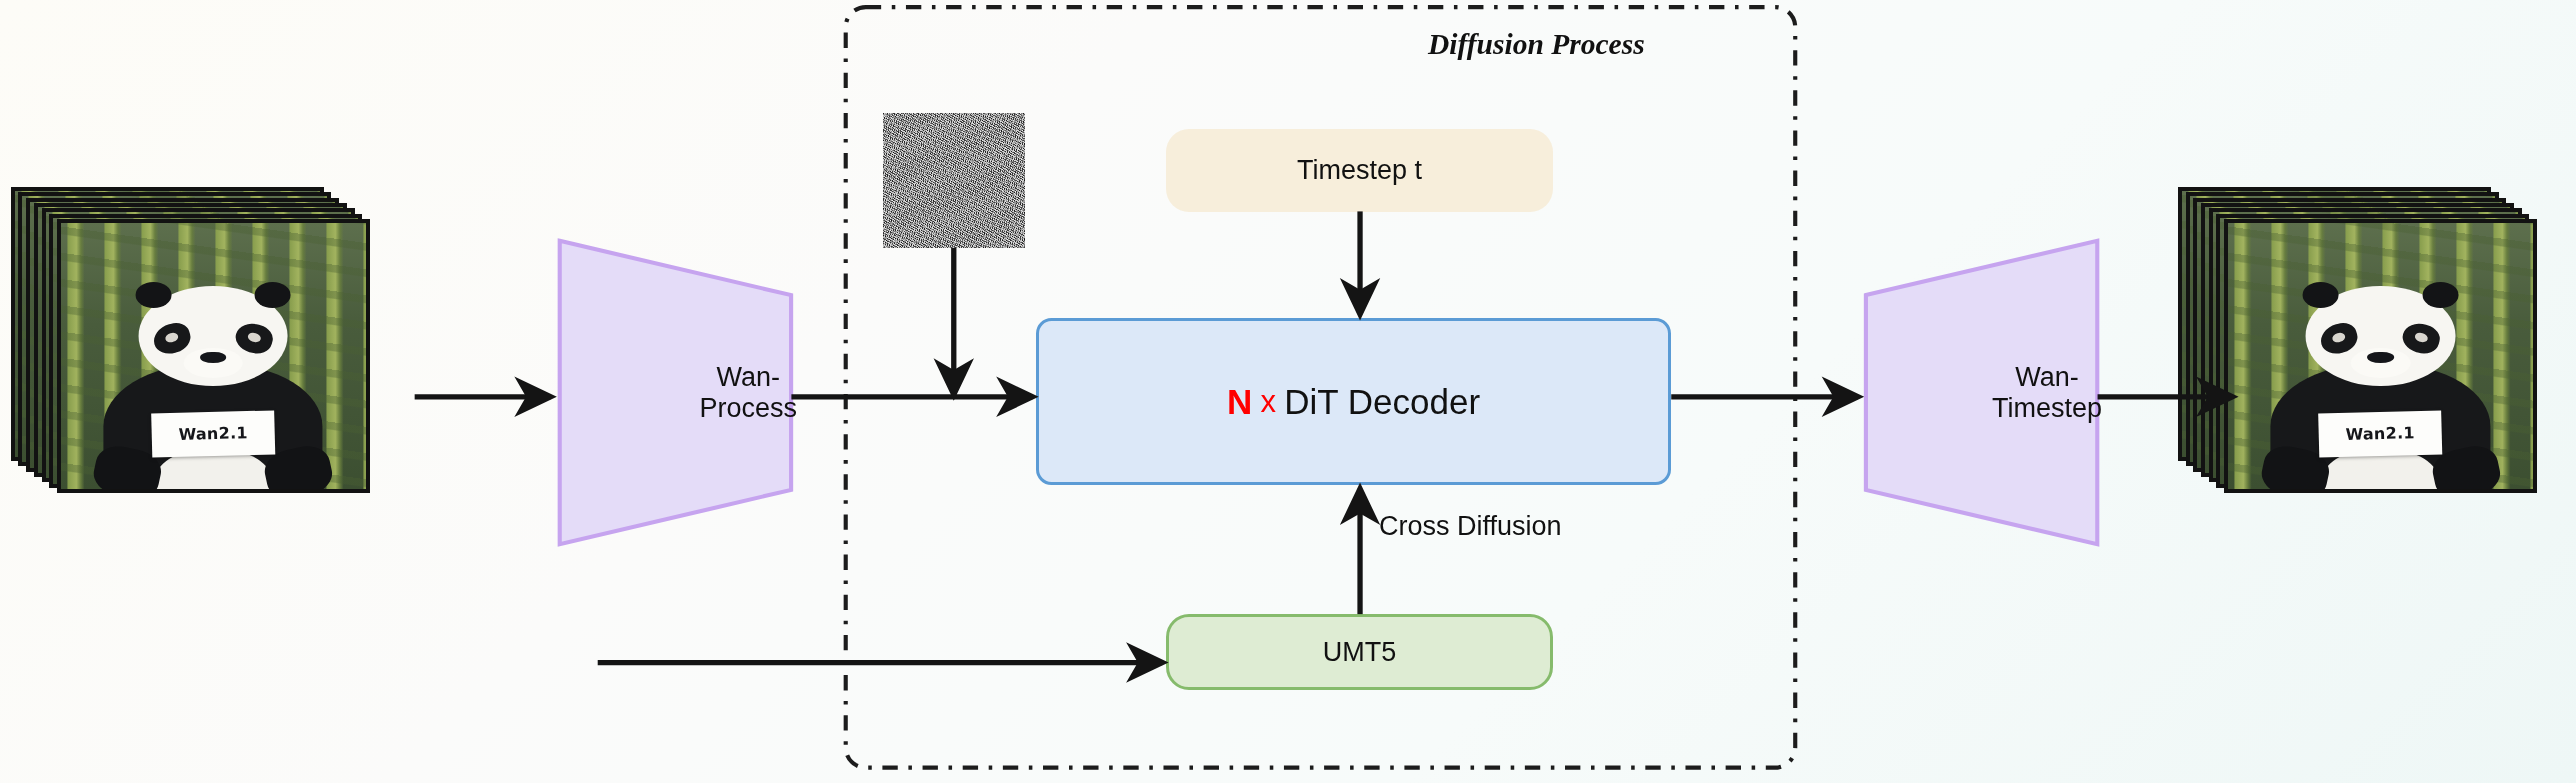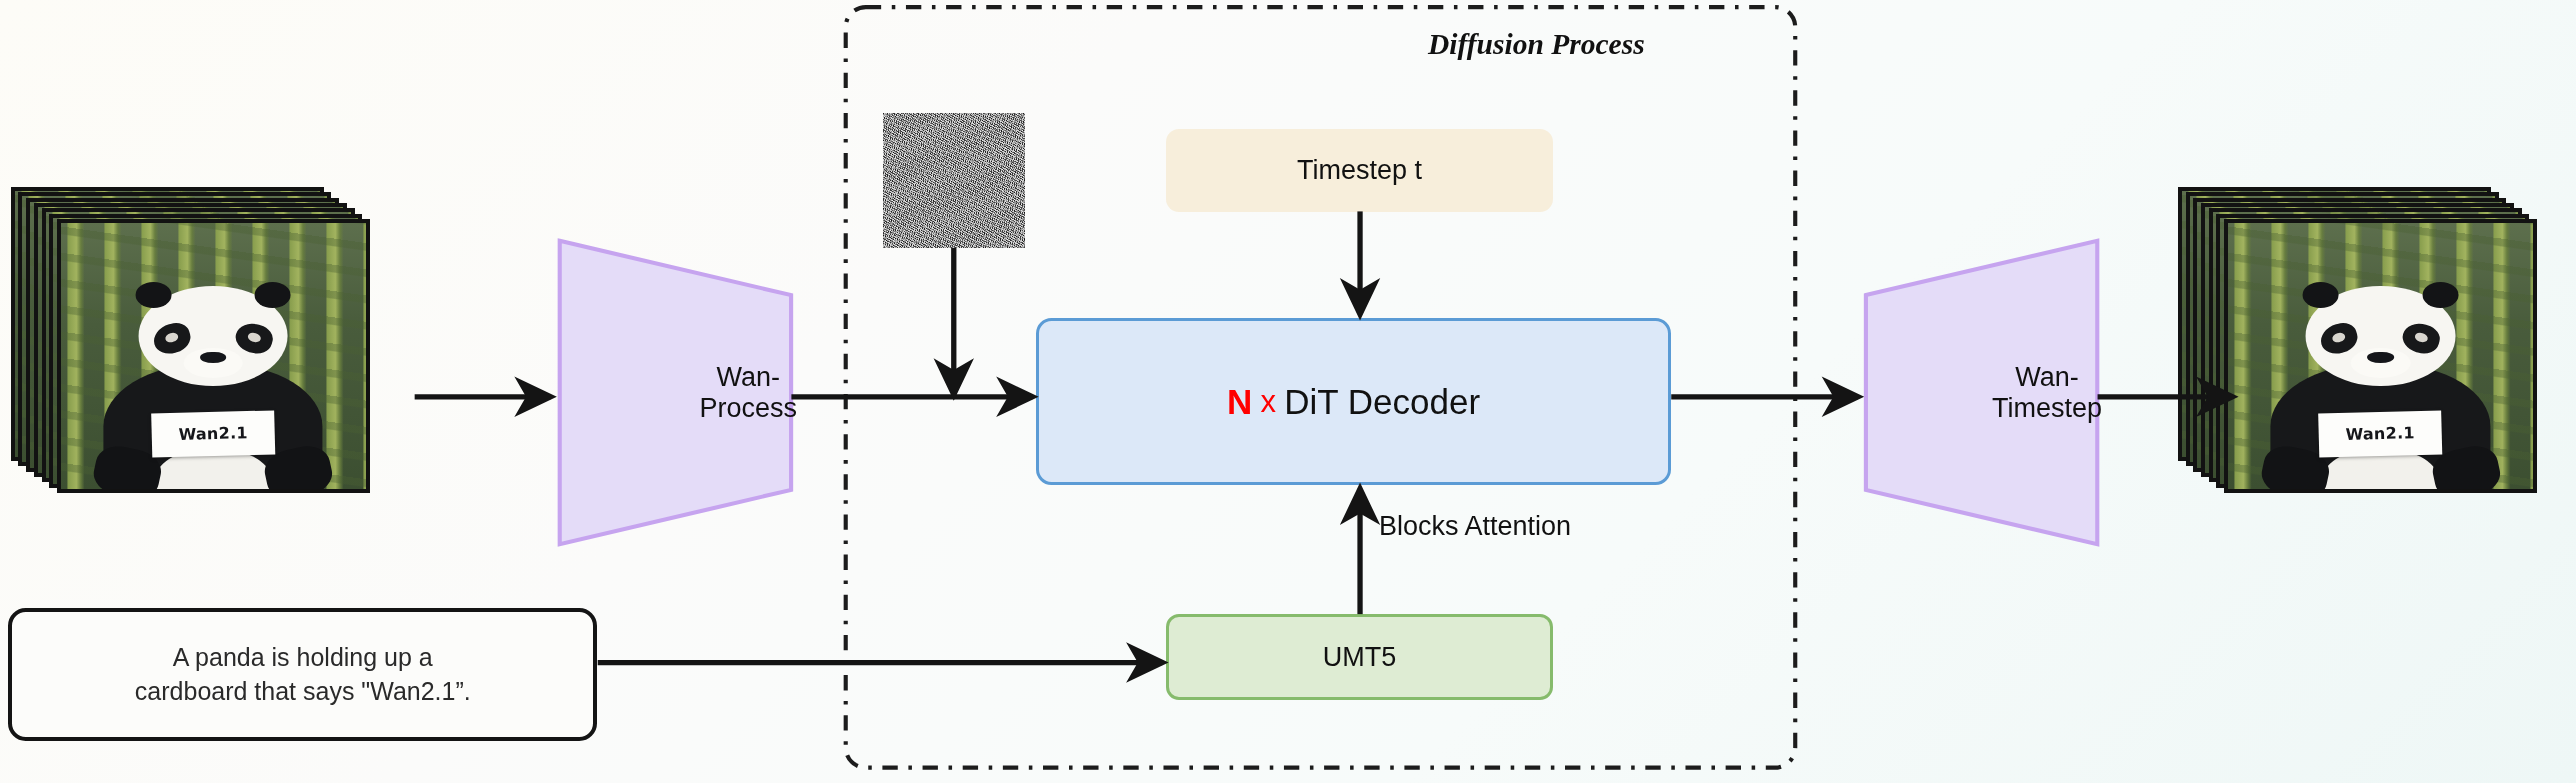--- a/index.html
+++ b/index.html
@@ -66,21 +66,21 @@
              letter-spacing:0.3px;white-space:nowrap;}
 
   
   .trap{position:absolute;display:flex;align-items:center;justify-content:flex-end;}
   .trap svg{position:absolute;left:0;top:0;}
   .trap .tlabel{position:relative;z-index:2;text-align:center;color:#111;line-height:1.12;
                 font-size:27px;}
 
   
   .rbox{position:absolute;display:flex;align-items:center;justify-content:center;
-        border-radius:13px;box-sizing:border-box;}
+        border-radius:23px;box-sizing:border-box;}
   .rbox span{white-space:nowrap;}
 
   
   .svgwrap{position:absolute;left:0;top:0;width:2576px;height:783px;pointer-events:none;}
 
   
   .plain{position:absolute;color:#111;}
 </style>
 </head>
 <body>
@@ -140,25 +140,20 @@
             <div class="p-nose"></div>
           </div>
           <div class="sign">
             <span style="font-size:16px;">Wan2.1</span>
           </div>
         </div>
       </div>
     </div>
   </div>
 
-  <div class="rbox" style="left:8.3px;top:608px;width:589px;height:133px;background:#fcfcfa;
-              border:4.7px solid #141414;border-radius:17.7px;flex-direction:column;">
-    <span class="abs" style="position:relative;font-size:25px;color:#2a2a2a;">A panda is holding up a</span>
-    <span class="abs" style="position:relative;font-size:25px;color:#2a2a2a;margin-top:5.9px;">cardboard that says "Wan2.1”.</span>
-  </div>
 
   <div class="trap" style="left:555px;top:236px;width:242px;height:313px;">
     <svg width="242" height="313" viewBox="0 0 410 530">
       <polygon points="8,8 400,100 400,430 8,522" fill="#e4dcf8" stroke="#c6a4ef" stroke-width="7"></polygon>
     </svg>
     <div class="tlabel">
       <div>Wan-</div>
       <div>Process</div>
     </div>
   </div>
@@ -176,26 +171,26 @@
     <span style="font-size:27px;color:#111;">Timestep t</span>
   </div>
 
   <div class="rbox" style="left:1036px;top:318px;width:635px;height:167px;background:#dce8f8;
               border:3px solid #5b9bd5;border-radius:15.4px;">
     <span style="font-size:35px;font-weight:700;color:#ff0000;">N</span>
     <span style="font-size:31px;color:#ff0000;margin:0 8.3px;">x</span>
     <span style="font-size:35px;color:#111;">DiT Decoder</span>
   </div>
 
-  <div class="rbox" style="left:1166px;top:614px;width:387px;height:86px;background:#deecd3;
+  <div class="rbox" style="left:1166px;top:614px;width:387px;height:76px;background:#deecd3;
               border:3px solid #86bb6c;">
     <span style="font-size:27px;color:#111;">UMT5</span>
   </div>
 
-  <span class="plain" style="left:1379px;top:511px;font-size:27px;">Blocks Attention</span>
+  <span class="plain" style="left:1379px;top:511px;font-size:27px;">Cross Diffusion</span>
 
   <span class="plain" style="left:1428px;top:28px;font-size:29.5px;font-style:italic;font-family:'Liberation Serif',serif;font-weight:bold;">Diffusion Process</span>
 
   <div class="trap" style="left:1860px;top:236px;width:242px;height:313px;">
     <svg width="242" height="313" viewBox="0 0 410 530">
       <polygon points="10,100 402,8 402,522 10,430" fill="#e4dcf8" stroke="#c6a4ef" stroke-width="7"></polygon>
     </svg>
     <div class="tlabel">
       <div>Wan-</div>
       <div>Timestep</div>

